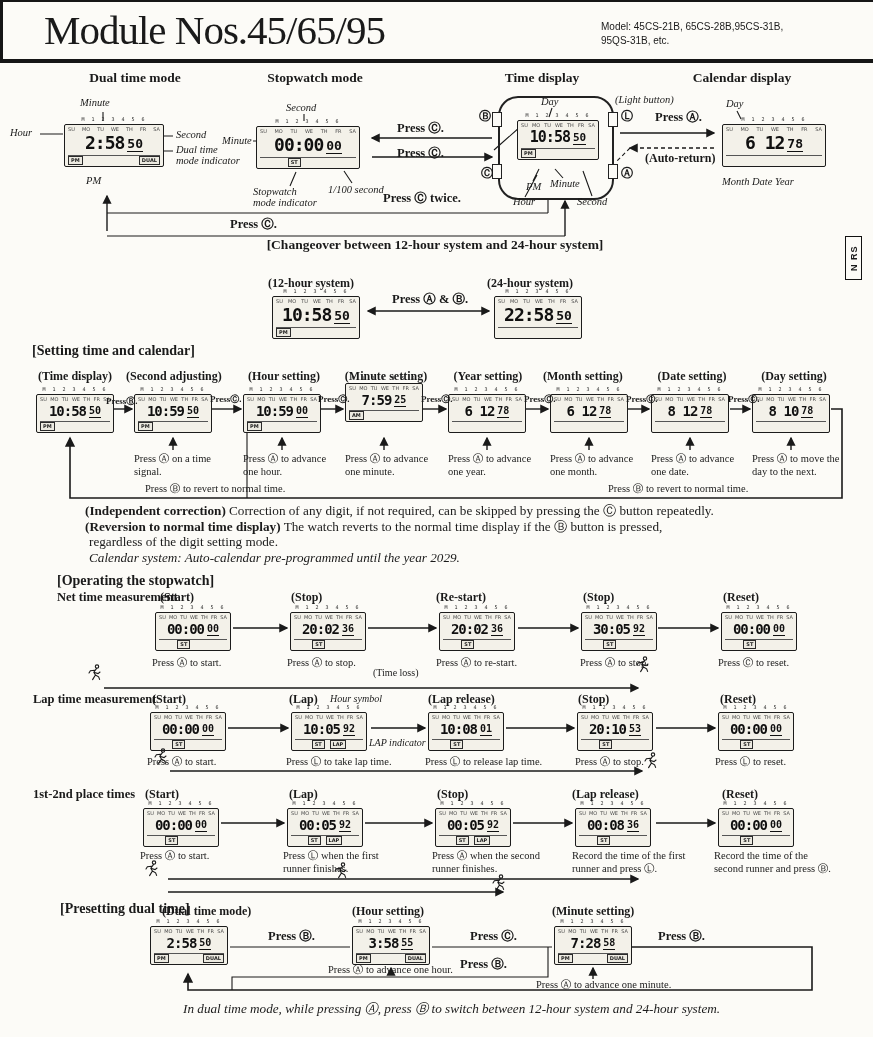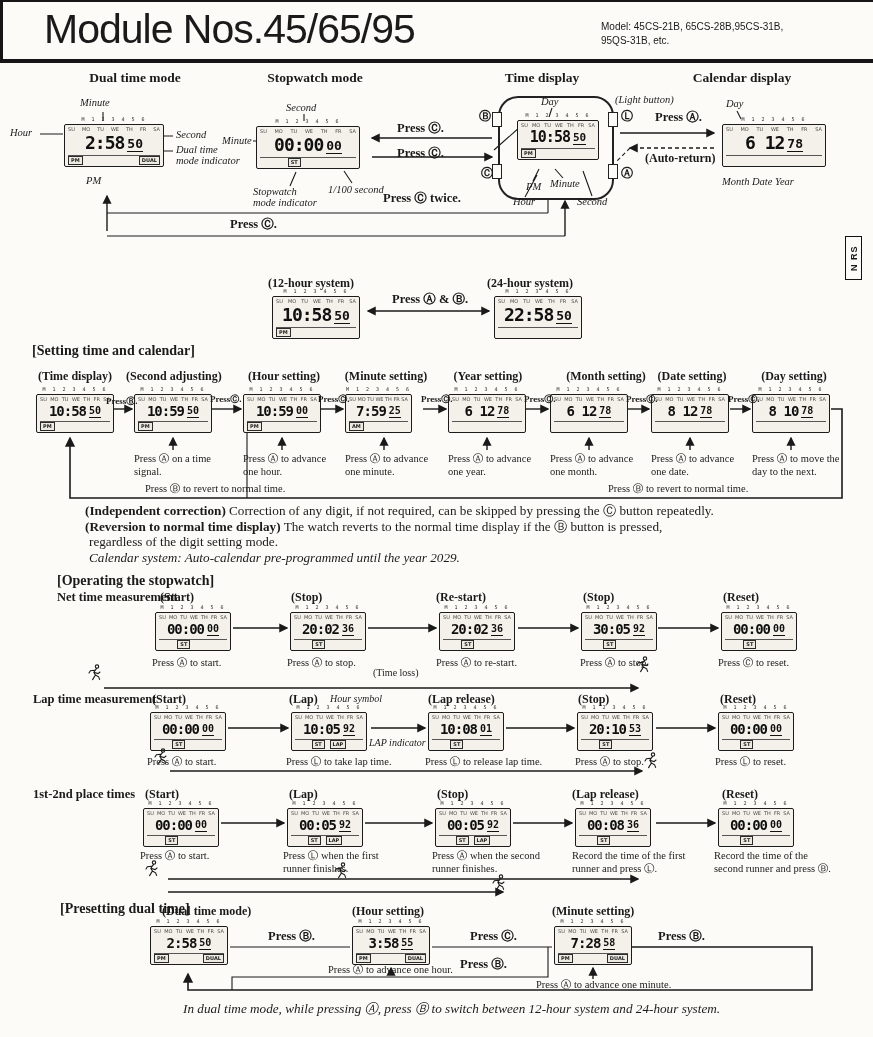--- a/index.html
+++ b/index.html
@@ -1,19 +1,19 @@
 <!DOCTYPE html>
 <html><head>
 <meta charset="utf-8">
 <style>
   html,body{margin:0;padding:0;background:#e8e6e0;}
   #page{position:relative;width:873px;height:1037px;background:#fcfbf7;color:#1a1a1a;
         font-family:"Liberation Serif",serif;overflow:hidden;}
   .abs{position:absolute;}
-  .title{font-family:Liberation Sans, sans-serif;font-size:41px;letter-spacing:-1px;white-space:nowrap;}
+  .title{font-family:Liberation Serif, serif;font-size:41px;letter-spacing:-1px;white-space:nowrap;}
   .model{font-family:"Liberation Sans",sans-serif;font-size:10px;line-height:1.3;white-space:nowrap;}
   .rule{background:#161616;}
   .mode-title{font-weight:bold;font-size:13.5px;text-align:center;white-space:nowrap;}
   .bhead{font-weight:bold;font-size:14px;white-space:nowrap;}
   .step-label{font-weight:bold;font-size:12px;white-space:nowrap;}
   .press{font-weight:bold;font-size:12.5px;white-space:nowrap;}
   .press-sm{font-weight:bold;font-size:9px;white-space:nowrap;}
   .cap{font-size:10.5px;line-height:1.2;}
   .lbl{font-style:italic;font-size:10.5px;white-space:nowrap;}
   .note{font-size:13.2px;white-space:nowrap;}
@@ -255,20 +255,21 @@
           <span class="lcd-ind"></span>
           <span class="lcd-ind"></span>
           <span class="lcd-ind"></span>
           <span class="lcd-ind"></span>
         </div>
       </div>
     </div>
   <div class="abs lbl" style="left:726px;top:98px">Day</div>
   <div class="abs lbl" style="left:722px;top:176px">Month Date Year</div>
 
+  <div class="abs bhead" style="left:140px;top:237px;width:590px;text-align:center;font-size:13.5px">[Changeover between 12-hour system and 24-hour system]</div>
   <div class="abs step-label" style="left:268px;top:276px">(12-hour system)</div>
   <div class="abs step-label" style="left:487px;top:276px">(24-hour system)</div>
   <div class="lcd lcd-lg" style="left:272px;top:288px;width:88px">
       <div class="lcd-ticks">M 1 2 3 4 5 6</div>
       <div class="lcd-screen">
         <div class="lcd-days">
           <i>SU</i>
           <i>MO</i>
           <i>TU</i>
           <i>WE</i>
@@ -314,21 +315,21 @@
     </div>
   <div class="abs press" style="left:392px;top:291px">Press Ⓐ &amp; Ⓑ.</div>
 
   <div class="abs bhead" style="left:32px;top:343px">[Setting time and calendar]</div>
 
   <div class="abs step-label" style="left:28px;top:369px;width:94px;text-align:center">(Time display)</div>
   <div class="abs step-label" style="left:126px;top:369px;width:94px;text-align:center">(Second adjusting)</div>
   <div class="abs step-label" style="left:237px;top:369px;width:94px;text-align:center">(Hour setting)</div>
   <div class="abs step-label" style="left:339px;top:369px;width:94px;text-align:center">(Minute setting)</div>
   <div class="abs step-label" style="left:441px;top:369px;width:94px;text-align:center">(Year setting)</div>
-  <div class="abs step-label" style="left:559px;top:369px;width:94px;text-align:center">(Month setting)</div>
+  <div class="abs step-label" style="left:543px;top:369px;width:94px;">(Month setting)</div>
   <div class="abs step-label" style="left:645px;top:369px;width:94px;text-align:center">(Date setting)</div>
   <div class="abs step-label" style="left:747px;top:369px;width:94px;text-align:center">(Day setting)</div>
 
   <div class="lcd" style="left:36px;top:386px;width:78px">
       <div class="lcd-ticks">M 1 2 3 4 5 6</div>
       <div class="lcd-screen">
         <div class="lcd-days">
           <i>SU</i>
           <i>MO</i>
           <i>TU</i>
@@ -390,21 +391,21 @@
           <span class="lcd-sub">00</span>
         </div>
         <div class="lcd-indrow">
           <span class="lcd-ind">PM</span>
           <span class="lcd-ind"></span>
           <span class="lcd-ind"></span>
           <span class="lcd-ind"></span>
         </div>
       </div>
     </div>
-  <div class="lcd" style="left:345px;top:386px;width:67px">
+  <div class="lcd" style="left:345px;top:375px;width:78px">
       <div class="lcd-ticks">M 1 2 3 4 5 6</div>
       <div class="lcd-screen">
         <div class="lcd-days">
           <i>SU</i>
           <i>MO</i>
           <i>TU</i>
           <i>WE</i>
           <i>TH</i>
           <i>FR</i>
           <i>SA</i>

